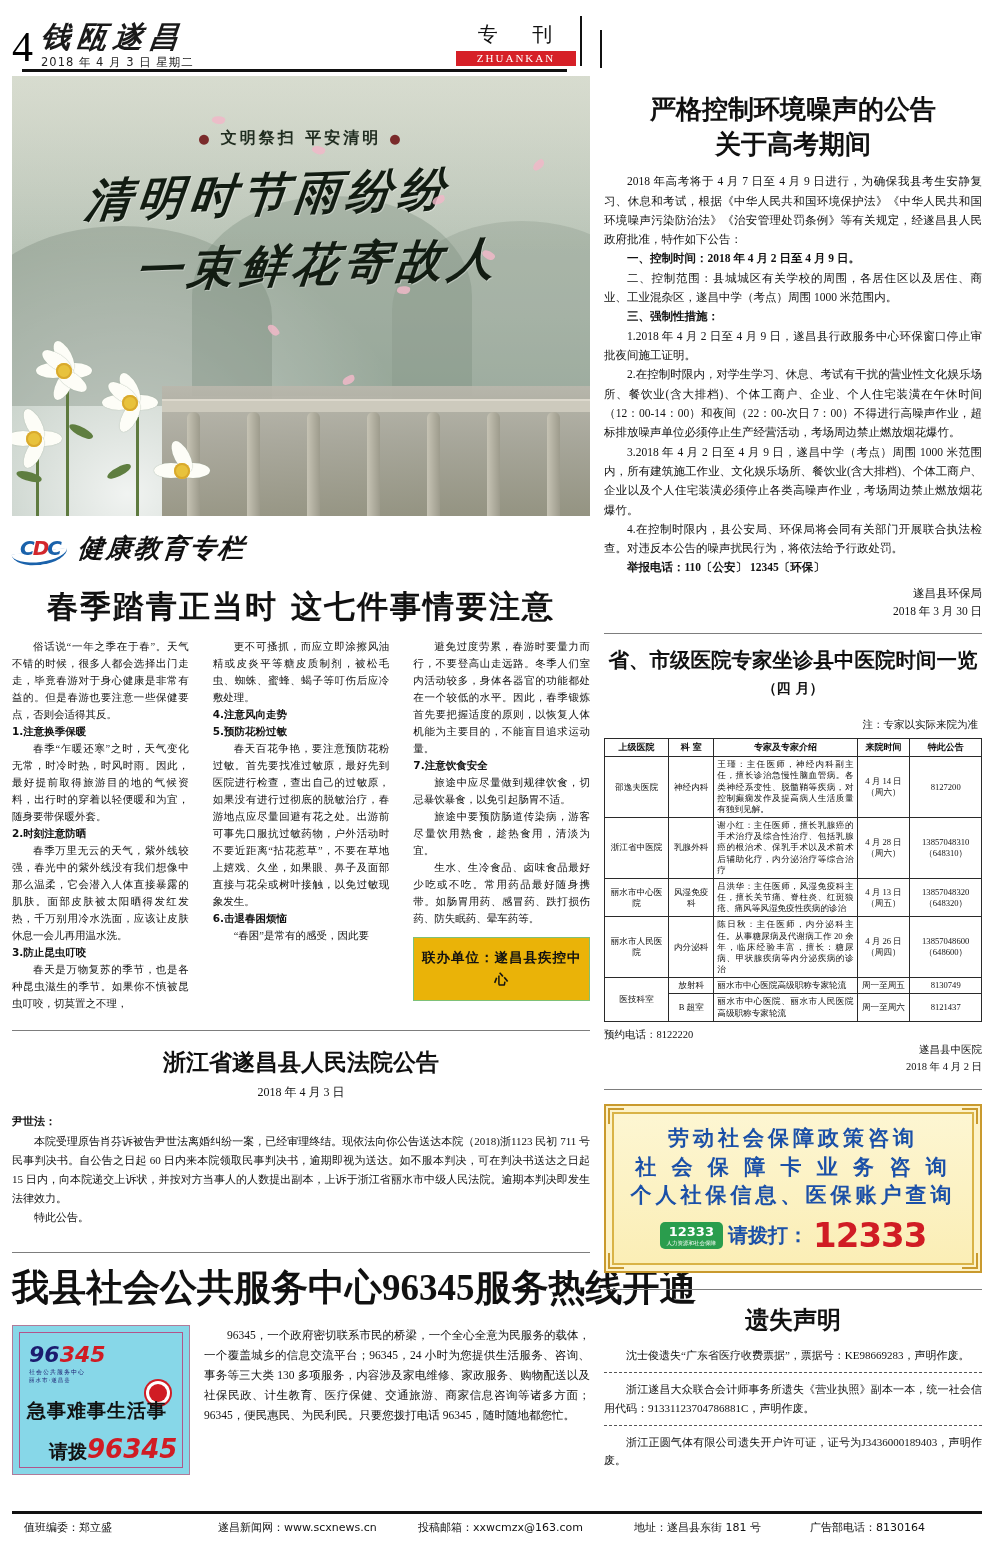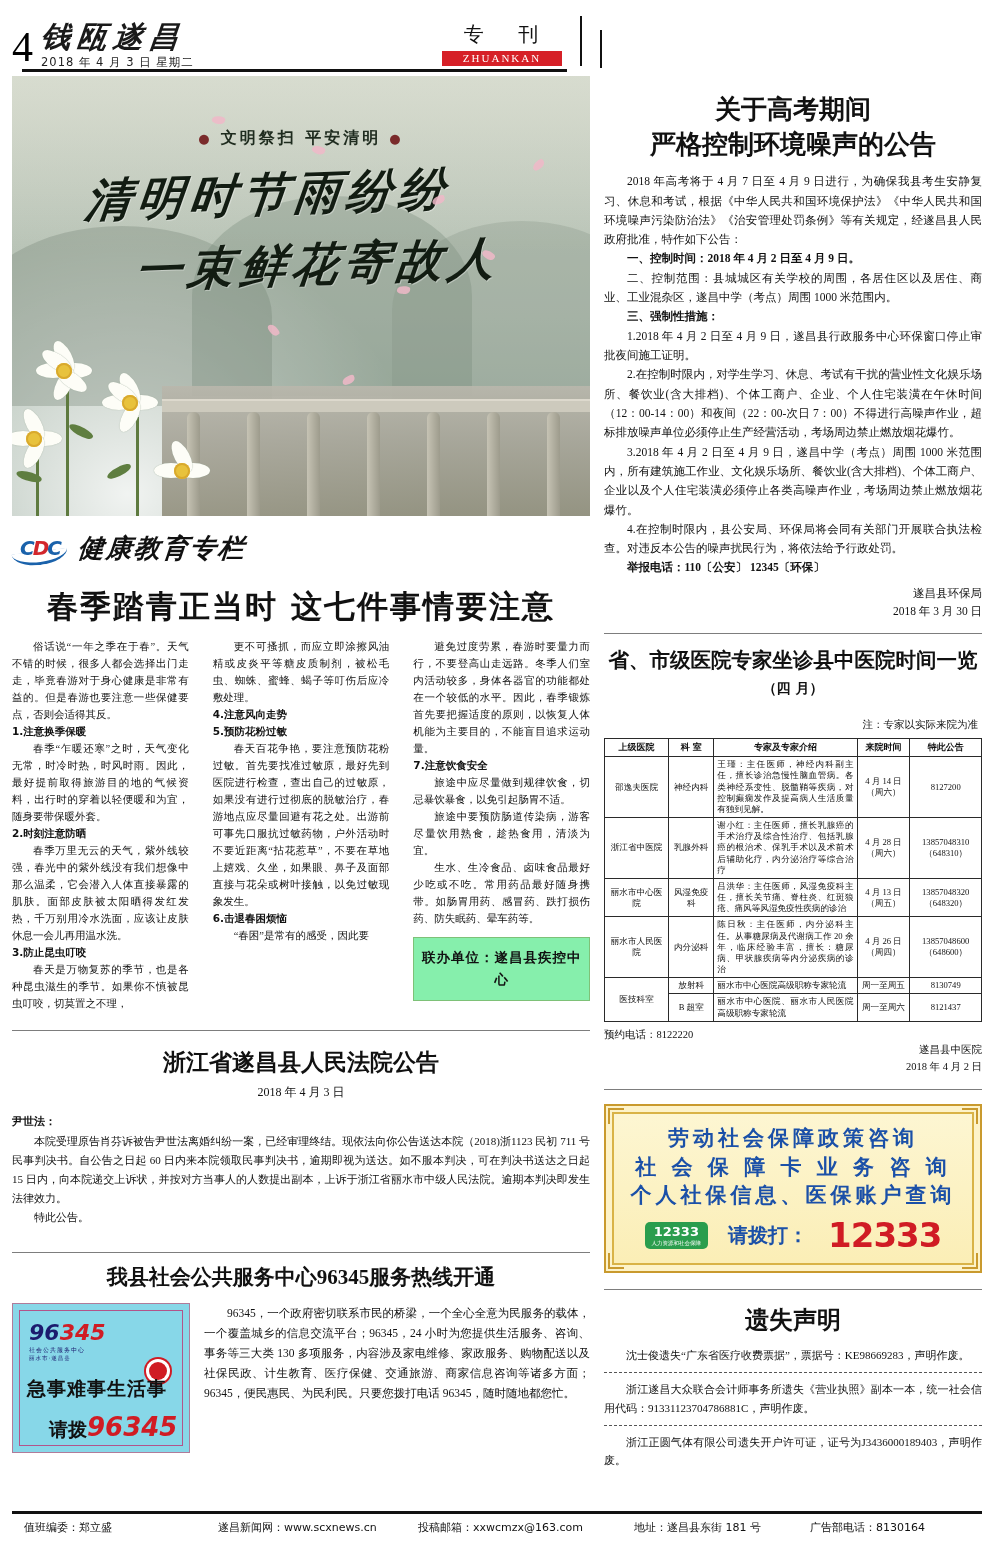--- a/index.html
+++ b/index.html
@@ -25,21 +25,21 @@
     font-size:30px; font-weight:bold; letter-spacing:6px; line-height:1.05;
     font-family:"DejaVu Sans", sans-serif;
     font-style:italic;
     transform: skewX(-6deg);
     color:#1a1a1a;
   }
   .mast-date { font-size:11.5px; letter-spacing:1px; margin-top:3px; font-family:"DejaVu Sans", sans-serif; color:#222; }
   .mast-rule {
     position:absolute; left:10px; right:0; bottom:0; height:3px; background:#111; width:545px;
   }
-  .special-wrap { position:absolute; left:430px; bottom:6px; width:120px; text-align:center; }
+  .special-wrap { position:absolute; left:444px; bottom:6px; width:120px; text-align:center; }
   .special-cn { font-size:20px; letter-spacing:14px; font-weight:500; font-family:"DejaVu Sans", sans-serif; padding-left:12px; }
   .special-en {
     background:#d62027; color:#fff; font-size:11px; letter-spacing:2px;
     font-family:"Liberation Serif", serif; margin-top:3px; padding:1px 0 2px;
   }
   .mast-v3 { position:absolute; left:568px; top:16px; width:2px; height:50px; background:#111; }
   .mast-v4 { position:absolute; left:588px; top:30px; width:2px; height:38px; background:#111; }
 
   
   .grid { display:flex; gap:14px; margin-top:4px; }
@@ -112,21 +112,21 @@
     text-align:center; font-size:31px; font-weight:bold; letter-spacing:2px;
     font-family:"DejaVu Sans", sans-serif; margin:20px 0 10px; color:#111;
   }
 
   
   .cols3 { display:flex; gap:24px; position:relative; }
   .cols3 .c { width:186px; font-size:10.5px; line-height:1.62; text-align:justify; }
   .cols3 .c p { margin:0; text-indent:2em; }
   .cols3 .c p.sub { text-indent:0; font-weight:bold; font-family:"DejaVu Sans", sans-serif; font-size:10.5px; }
   .greenbox {
-    margin-top:10px; background:#86efac; border:1px solid #7ec178; text-align:center;
+    margin-top:10px; background:#eab308; border:1px solid #7ec178; text-align:center;
     font-weight:bold; font-size:13.5px; padding:9px 2px; letter-spacing:1px;
     font-family:"DejaVu Sans", sans-serif;
   }
 
   
   .ann-title {
     text-align:center; font-size:26px; font-weight:bold; line-height:1.35;
     font-family:"DejaVu Sans", sans-serif; margin:16px 0 10px;
   }
   .ann-body { font-size:11.5px; line-height:1.68; text-align:justify; }
@@ -152,21 +152,21 @@
 
   
   .court-title { text-align:center; font-size:23px; font-weight:bold; font-family:"DejaVu Sans", sans-serif; margin-top:16px; }
   .court-date { text-align:center; font-size:12px; margin-top:6px; }
   .court-body { font-size:11px; line-height:1.72; text-align:justify; margin-top:12px; }
   .court-body p { margin:0; text-indent:2em; }
   .court-body p.addressee { text-indent:0; font-weight:bold; font-family:"DejaVu Sans", sans-serif; }
 
   
   .hot-title {
-    font-size:21px; font-weight:bold; letter-spacing:0px; margin-top:10px;
+    font-size:37px; font-weight:bold; letter-spacing:0px; margin-top:10px;
     font-family:"DejaVu Sans", sans-serif; text-align:center; white-space:nowrap;
   }
   .hot-title .num { font-family:"Liberation Serif", serif; font-weight:bold; letter-spacing:0; }
   .hot-row { display:flex; gap:14px; margin-top:12px; }
   .hot-poster {
     width:178px; height:150px; background:#87d7e8; border:1px solid #b07b9a;
     position:relative; flex:0 0 auto; padding:7px;
   }
   .hot-poster .inner { position:absolute; inset:6px; border:1.5px solid #b2548a; }
   .hp-logo { position:absolute; left:16px; top:16px; font-family:"DejaVu Sans", sans-serif; }
@@ -186,21 +186,21 @@
 
   
   .ad12333 {
     border:2px solid #c99a2e; background:#fdf3c9; padding:6px; margin-top:14px; position:relative;
   }
   .ad12333 .inner {
     border:2px solid #d9b347; padding:10px 8px 8px; position:relative;
     background:linear-gradient(#fdf6d2,#fbeeb6);
   }
   .ad-line { text-align:center; font-size:21px; font-weight:bold; color:#1b50a8; letter-spacing:4px; font-family:"DejaVu Sans", sans-serif; line-height:1.35; }
-  .ad-bottom { display:flex; align-items:center; justify-content:center; gap:20px; margin-top:6px; }
+  .ad-bottom { display:flex; align-items:center; justify-content:center; gap:5px; margin-top:6px; }
   .ad-badge {
     background:#2a9d4d; color:#fff; font-family:"DejaVu Sans", sans-serif;
     border-radius:5px; padding:3px 7px; text-align:center; line-height:1.1;
   }
   .ad-badge .b1 { font-size:13px; font-weight:bold; }
   .ad-badge .b2 { font-size:5.5px; letter-spacing:0px; }
   .ad-call { font-size:20px; font-weight:bold; color:#1b50a8; font-family:"DejaVu Sans", sans-serif; }
   .ad-num { font-size:34px; font-weight:bold; color:#d01c24; font-family:"DejaVu Sans", sans-serif; letter-spacing:-1px; }
   .corner { position:absolute; width:16px; height:16px; border:2px solid #c99a2e; }
   .c-tl { left:2px; top:2px; border-right:none; border-bottom:none; }
@@ -390,22 +390,22 @@
         </div>
         <div class="hot-text">
           <p>96345，一个政府密切联系市民的桥梁，一个全心全意为民服务的载体，一个覆盖城乡的信息交流平台；96345，24 小时为您提供生活服务、咨询、事务等三大类 130 多项服务，内容涉及家电维修、家政服务、购物配送以及社保民政、计生教育、医疗保健、交通旅游、商家信息咨询等诸多方面；96345，便民惠民、为民利民。只要您拨打电话 96345，随时随地都您忙。</p>
         </div>
       </div>
     </div>
 
     <div class="col-right">
 
       <div class="ann-title">
+        <div>严格控制环境噪声的公告</div>
         <div>关于高考期间</div>
-        <div>严格控制环境噪声的公告</div>
       </div>
       <div class="ann-body">
         <p>2018 年高考将于 4 月 7 日至 4 月 9 日进行，为确保我县考生安静复习、休息和考试，根据《中华人民共和国环境保护法》《中华人民共和国环境噪声污染防治法》《治安管理处罚条例》等有关规定，经遂昌县人民政府批准，特作如下公告：</p>
         <p class="b">一、控制时间：2018 年 4 月 2 日至 4 月 9 日。</p>
         <p>二、控制范围：县城城区有关学校的周围，各居住区以及居住、商业、工业混杂区，遂昌中学（考点）周围 1000 米范围内。</p>
         <p class="b">三、强制性措施：</p>
         <p>1.2018 年 4 月 2 日至 4 月 9 日，遂昌县行政服务中心环保窗口停止审批夜间施工证明。</p>
         <p>2.在控制时限内，对学生学习、休息、考试有干扰的营业性文化娱乐场所、餐饮业(含大排档)、个体工商户、企业、个人住宅装潢在午休时间（12：00-14：00）和夜间（22：00-次日 7：00）不得进行高噪声作业，超标排放噪声单位必须停止生产经营活动，考场周边禁止燃放烟花爆竹。</p>
         <p>3.2018 年 4 月 2 日至 4 月 9 日，遂昌中学（考点）周围 1000 米范围内，所有建筑施工作业、文化娱乐场所、餐饮业(含大排档)、个体工商户、企业以及个人住宅装潢必须停止各类高噪声作业，考场周边禁止燃放烟花爆竹。</p>
         <p>4.在控制时限内，县公安局、环保局将会同有关部门开展联合执法检查。对违反本公告的噪声扰民行为，将依法给予行政处罚。</p>

